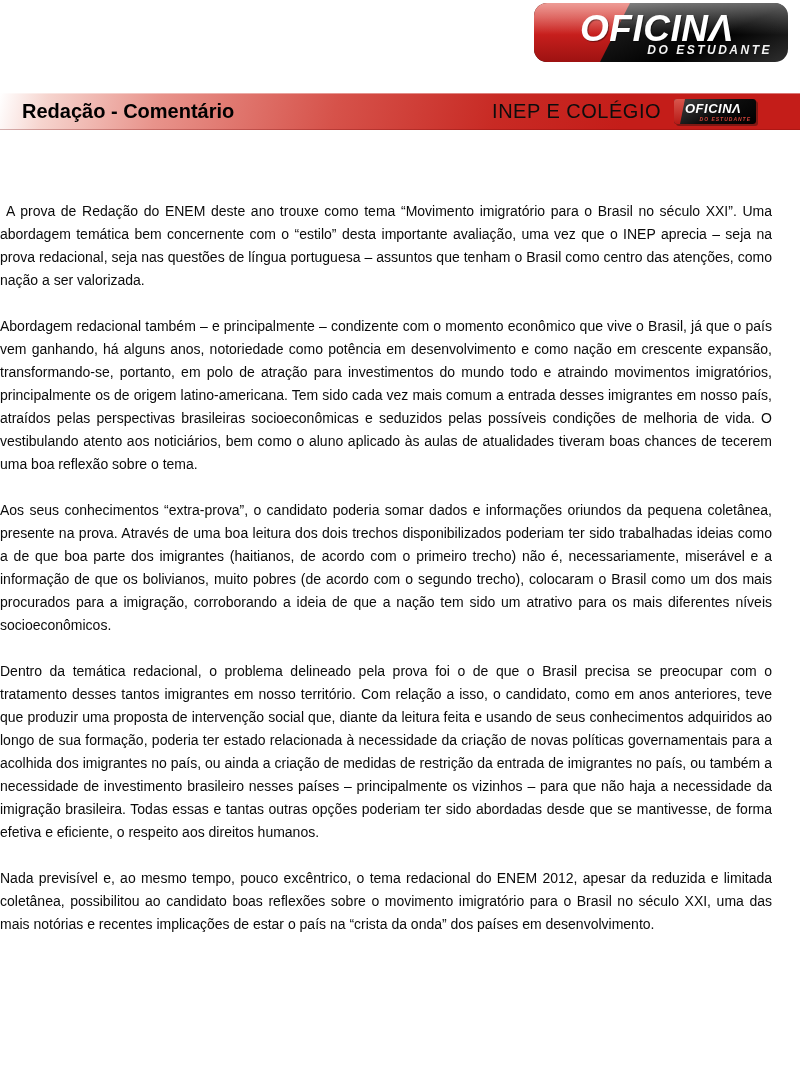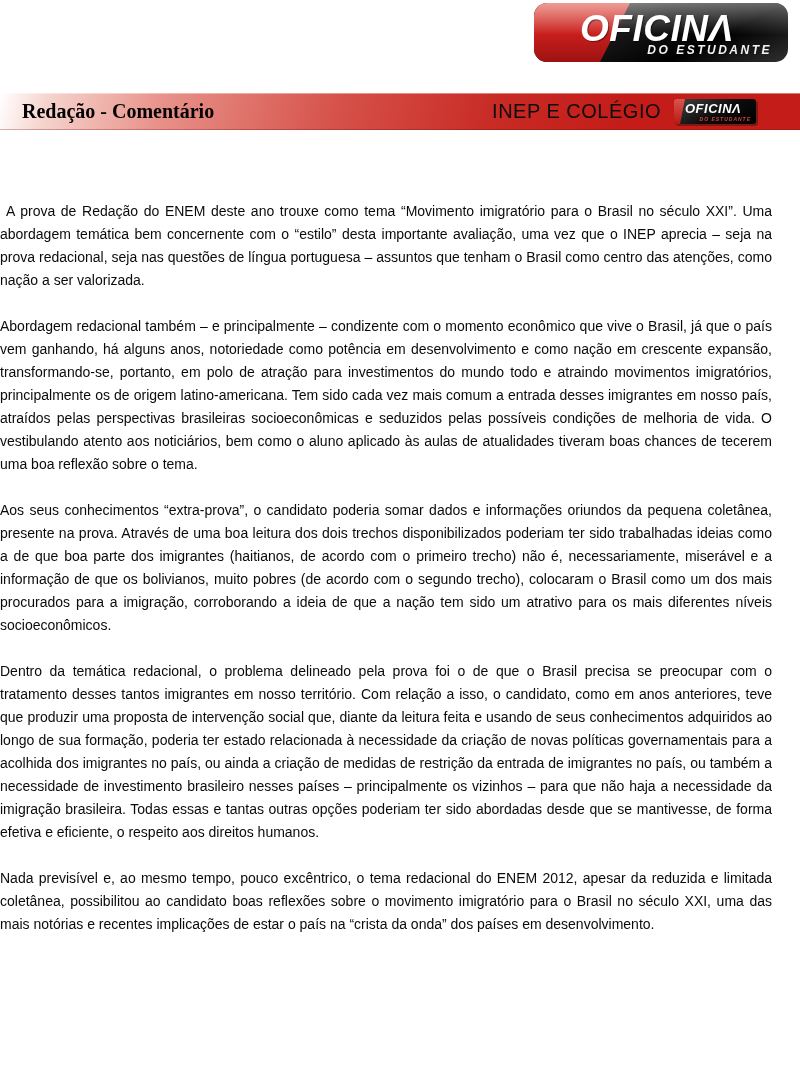--- a/index.html
+++ b/index.html
@@ -54,21 +54,20 @@
     display: flex; align-items: center;
     padding: 0 44px 0 22px;
     background: linear-gradient(104deg,
       #ffffff 0%, #f6d4ce 6%, #e8938b 20%, #d6524a 42%,
       #c82a24 62%, #c41d19 78%, #c41d19 100%);
     box-shadow: inset 0 1px 0 rgba(255,255,255,0.40), inset 0 -1px 0 rgba(120,10,10,0.30);
   }
   .banner-title {
     font-size: 20px; font-weight: bold; color: #000000;
     white-space: nowrap;
-    font-family: Liberation Serif, serif;
   }
   .banner-right {
     margin-left: auto;
     font-size: 20px; color: #0d0d0d; letter-spacing: 0.5px;
     white-space: nowrap;
   }
 
   
   .mini-logo {
     position: relative; margin-left: 13px;

